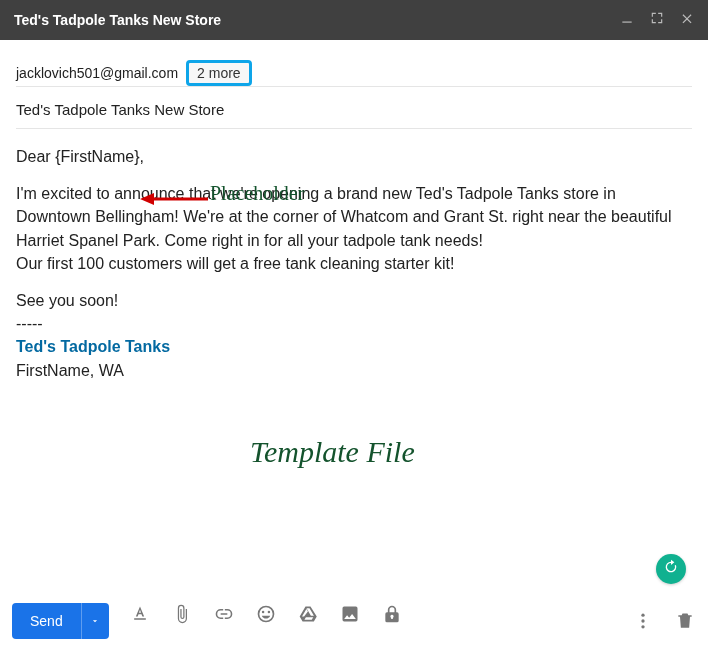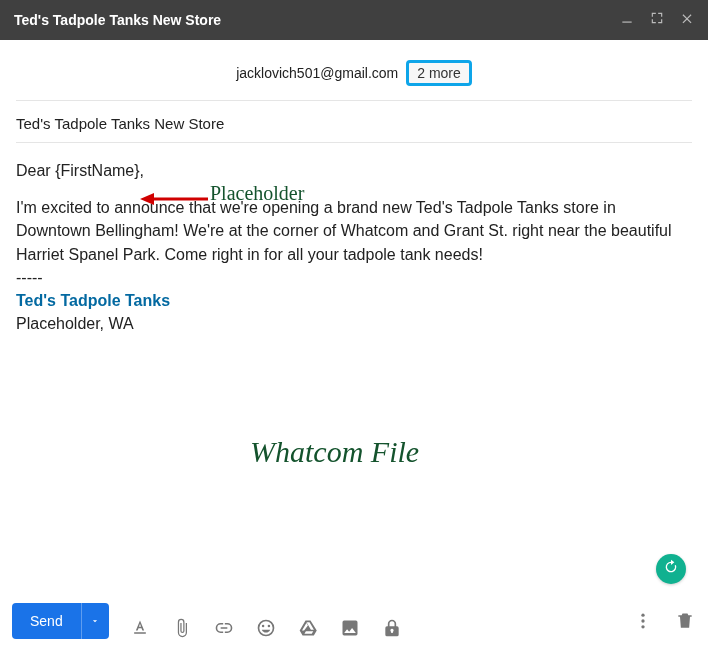--- a/index.html
+++ b/index.html
@@ -17,21 +17,21 @@
     height: 40px;
     display: flex;
     align-items: center;
     padding: 0 14px;
     justify-content: space-between;
   }
   .titlebar .title { font-size: 14px; font-weight: bold; }
   .titlebar .wincontrols { display: flex; gap: 16px; align-items: center; }
   .titlebar .wincontrols svg { fill: #bbb; cursor: pointer; }
   .content { padding: 14px 16px 0 16px; }
-  .recip-row { display: flex; align-items: center; gap: 8px; padding: 6px 0 14px 0; border-bottom: 1px solid #e5e5e5; font-size: 14px; color: #222; justify-content: center; }
+  .recip-row { display: flex; align-items: center; gap: 8px; padding: 6px 0 0 0; border-bottom: 1px solid #e5e5e5; font-size: 14px; color: #222; }
   .chip { border: 3px solid #0ea5e9; border-radius: 4px; padding: 2px 8px; font-size: 14px; color: #333; background: #f7f7f7; }
   .subject-row { padding: 14px 0 10px 0; border-bottom: 1px solid #e5e5e5; font-size: 15px; color: #222; }
   .body-area { padding-top: 16px; font-size: 16px; color: #222; line-height: 1.45; position: relative; }
   .body-area .line { margin-bottom: 0; }
   .body-area .para { margin-top: 14px; }
   .sig-name { color: #0369a1; font-weight: bold; }
   .annotation {
     position: absolute;
     color: #14532d;
     font-family: Georgia, 'Times New Roman', serif;
@@ -54,21 +54,21 @@
   }
   .fab svg { fill: #fff; }
   .toolbar {
     position: absolute;
     bottom: 8px; left: 12px; right: 12px;
     height: 46px;
     display: flex;
     align-items: center;
     justify-content: space-between;
   }
-  .toolbar .left { display: flex; align-items: flex-end; gap: 20px; }
+  .toolbar .left { display: flex; align-items: flex-start; gap: 20px; }
   .send-btn {
     display: flex;
     background: #1a73e8;
     border-radius: 4px;
     overflow: hidden;
     height: 36px;
     cursor: pointer;
   }
   .send-btn .label { color: #fff; font-size: 14px; font-weight: 500; display: flex; align-items: center; padding: 0 18px; }
   .send-btn .drop { width: 28px; display: flex; align-items: center; justify-content: center; border-left: 1px solid rgba(255,255,255,0.3); }
@@ -99,32 +99,34 @@
   <div class="recip-row">
     <span>jacklovich501@gmail.com</span>
     <span class="chip">2 more</span>
   </div>
   <div class="subject-row">
     <span>Ted's Tadpole Tanks New Store</span>
   </div>
   <div class="body-area">
     <div class="line">Dear {FirstName},</div>
     <div class="para">I'm excited to announce that we're opening a brand new Ted's Tadpole Tanks store in Downtown Bellingham! We're at the corner of Whatcom and Grant St. right near the beautiful Harriet Spanel Park. Come right in for all your tadpole tank needs!</div>
+    <div class="line">Our first 100 customers will get a free tank cleaning starter kit!</div>
+    <div class="para">See you soon!</div>
     <div class="line">-----</div>
     <div class="line sig-name">Ted's Tadpole Tanks</div>
-    <div class="line">Placeholder, WA</div>
+    <div class="line">FirstName, WA</div>
   </div>
 </div>
 
 <svg class="anno-arrow" width="70" height="18">
   <line x1="68" y1="9" x2="8" y2="9" stroke="#d00000" stroke-width="3"></line>
   <polygon points="0,9 14,3 14,15" fill="#d00000"></polygon>
 </svg>
 <div class="annotation anno-placeholder">Placeholder</div>
-<div class="annotation anno-template">Whatcom File</div>
+<div class="annotation anno-template">Template File</div>
 
 <div class="fab">
   <span><svg width="16" height="16" viewBox="0 0 24 24">
         <path d="M12 4a8 8 0 1 0 7.45 5.1l-1.86.74A6 6 0 1 1 12 6v3l5-4-5-4v3z"></path>
       </svg></span>
 </div>
 
 <div class="toolbar">
   <div class="left">
     <div class="send-btn">

